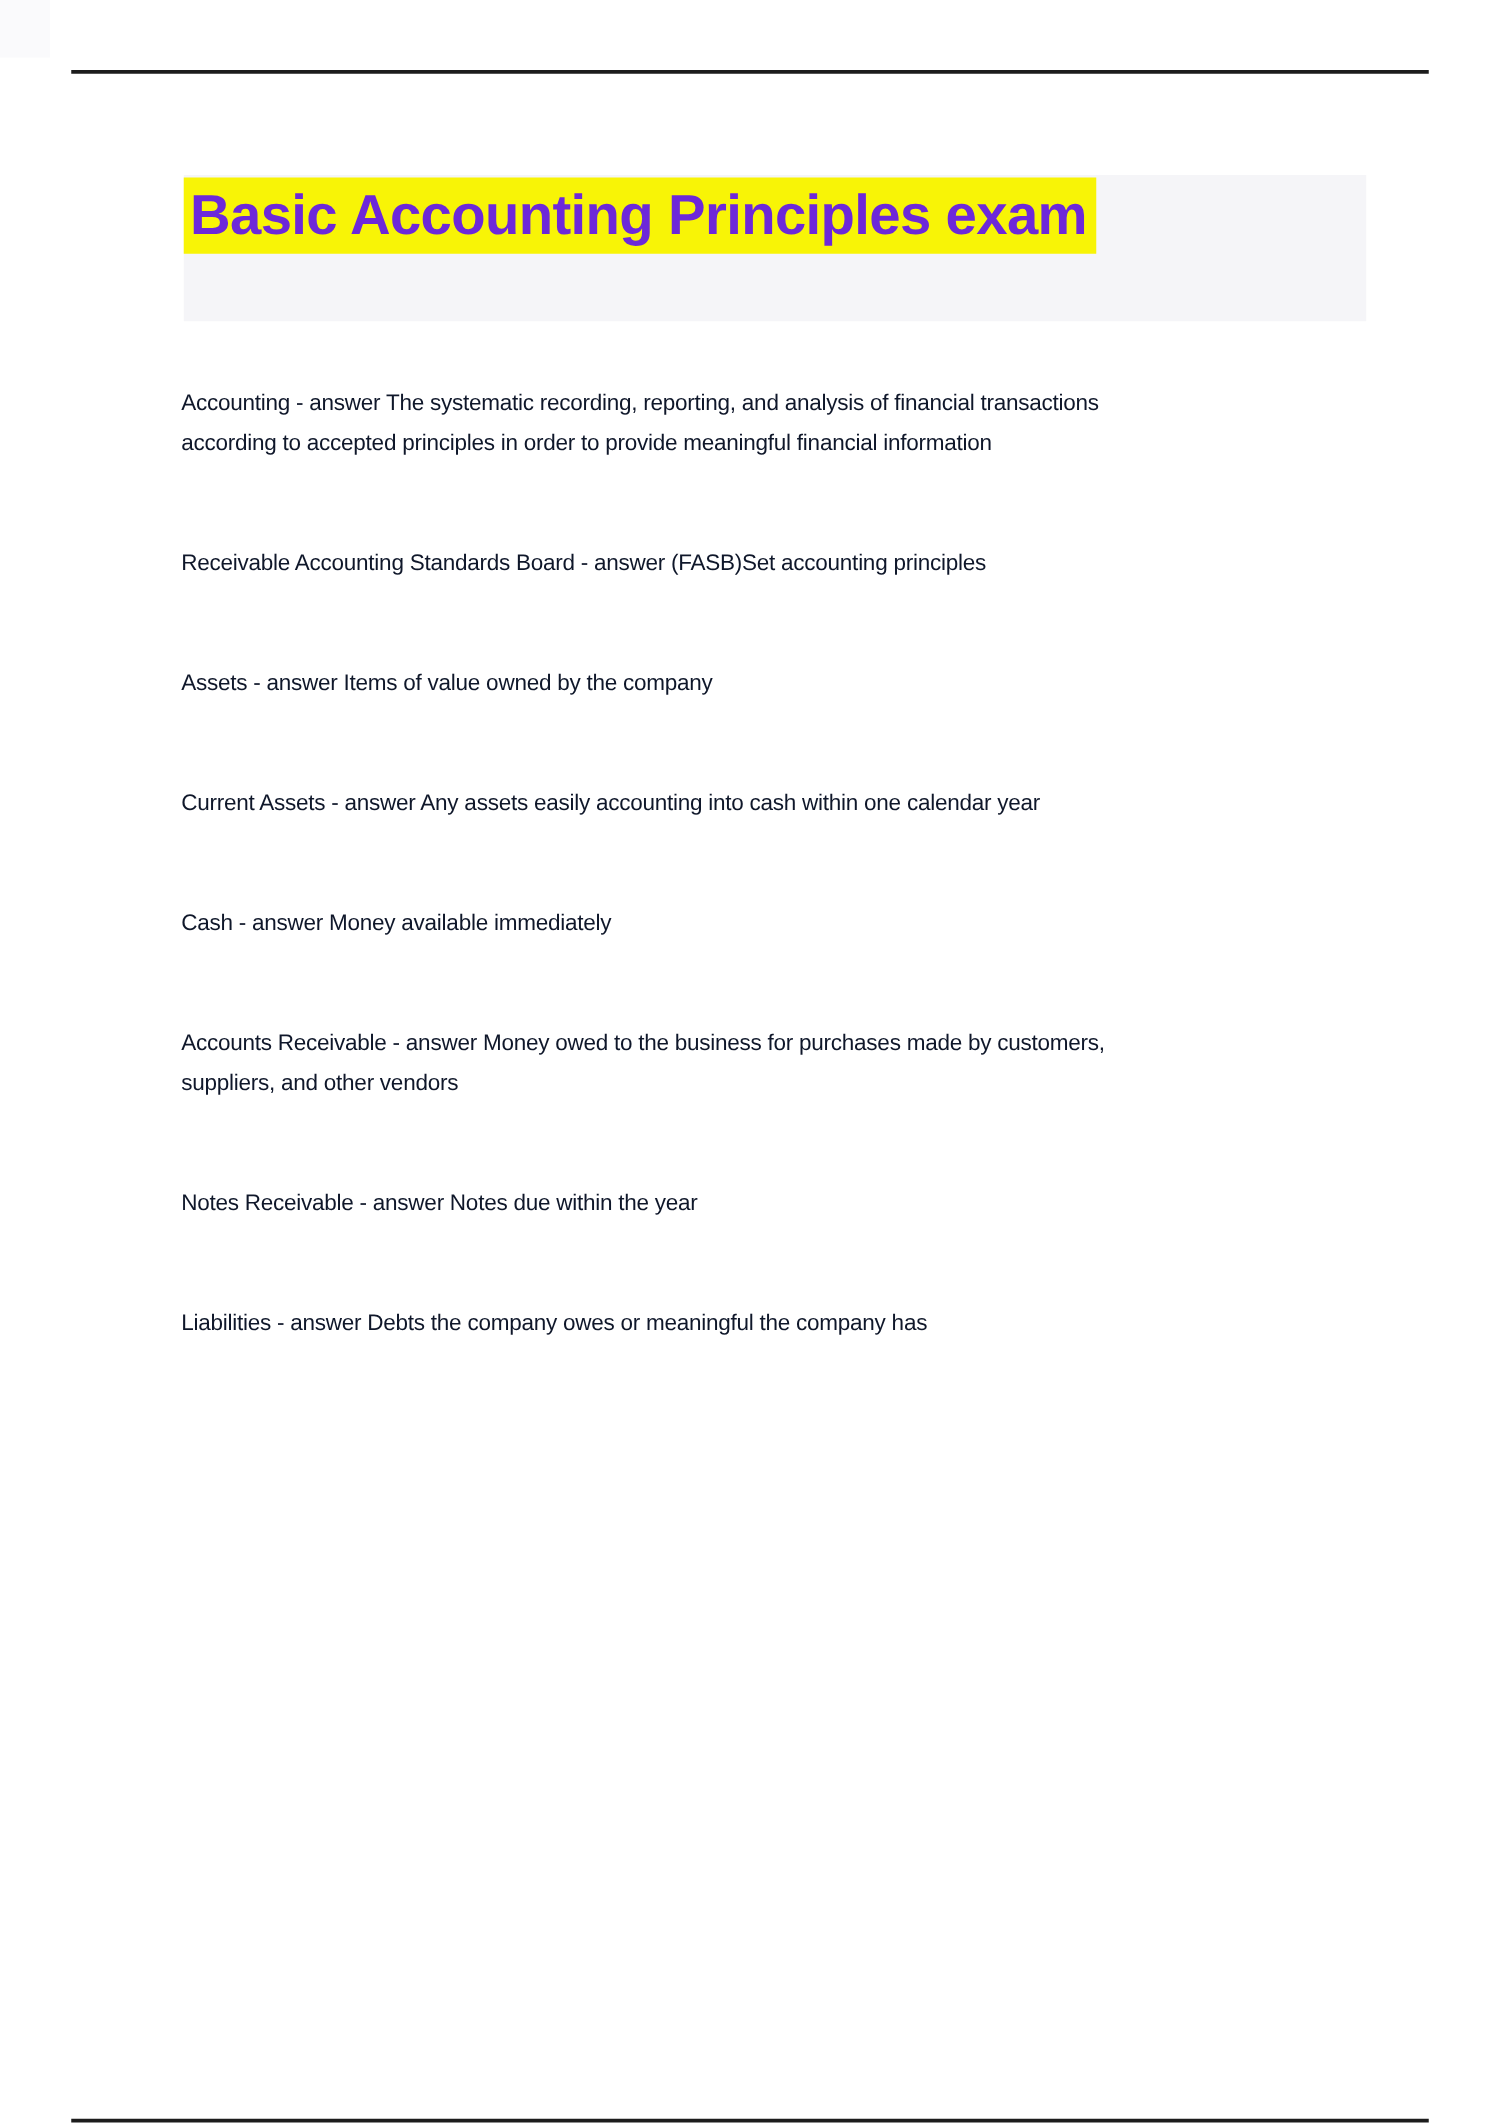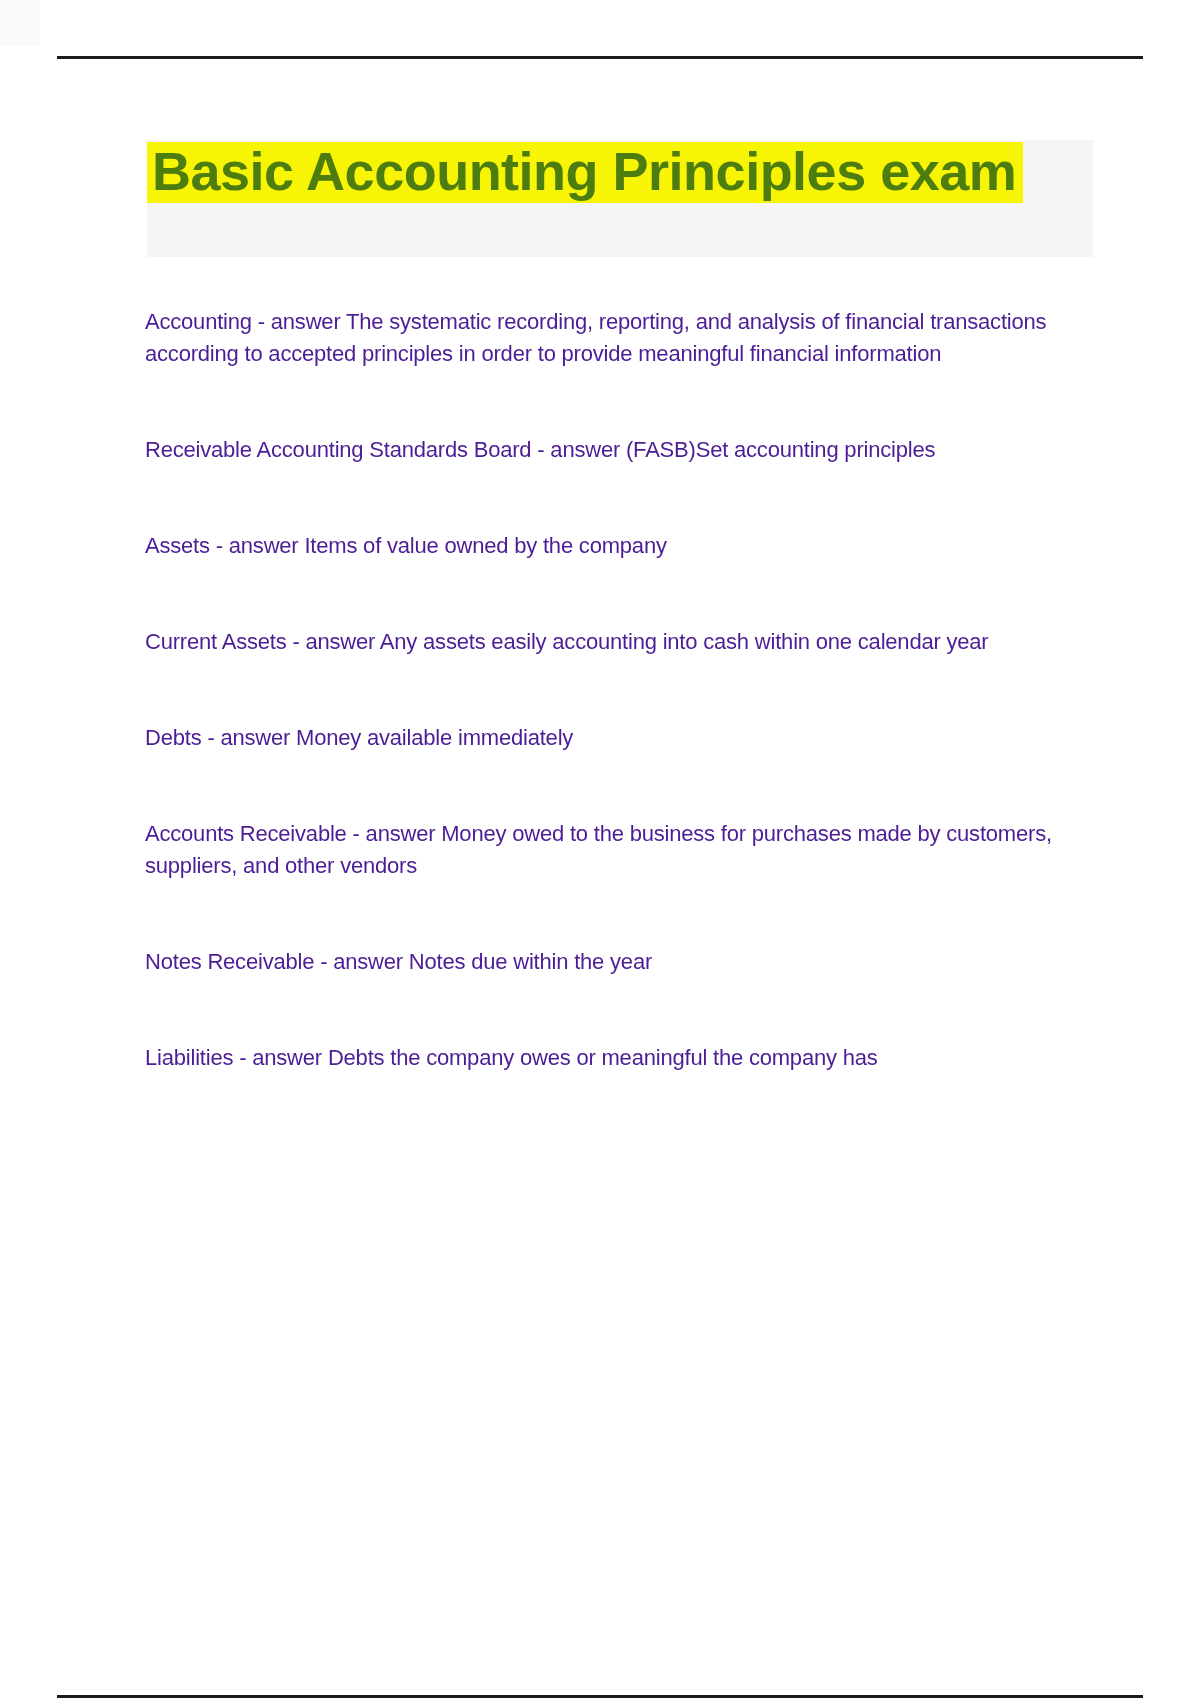--- a/index.html
+++ b/index.html
@@ -35,46 +35,46 @@
     height: 117px;
     background: #f5f5f8;
     z-index: 0;
   }
   h1.doc-title {
     position: absolute;
     left: 147px;
     top: 142px;
     margin: 0;
     z-index: 1;
-    font-size: 54px;
+    font-size: 45px;
     line-height: 59px;
     font-weight: bold;
     letter-spacing: -0.5px;
-    color: #4d7c0f;
+    color: #6d28d9;
   }
   h1.doc-title .hl {
     display: table;
     background: #f8f406;
     padding: 0 7px 2px 5px;
     white-space: nowrap;
   }
 
   .content {
     position: absolute;
     left: 145px;
     top: 306px;
     width: 1010px;
     z-index: 1;
   }
   .content p.qa {
     margin: 0 0 64px 0;
-    font-size: 22px;
+    font-size: 18px;
     line-height: 32px;
     letter-spacing: -0.2px;
-    color: #4c1d95;
+    color: #0f172a;
   }
 </style>
 </head>
 <body>
 
 <div class="page">
 
   <div class="corner-shade"></div>
 
   <div class="rule rule-top"></div>
@@ -83,21 +83,21 @@
 
   <h1 class="doc-title">
     <span class="hl">Basic Accounting Principles exam</span>
   </h1>
 
   <div class="content">
     <p class="qa">Accounting - answer The systematic recording, reporting, and analysis of financial transactions<br>according to accepted principles in order to provide meaningful financial information</p>
     <p class="qa">Receivable Accounting Standards Board - answer (FASB)Set accounting principles</p>
     <p class="qa">Assets - answer Items of value owned by the company</p>
     <p class="qa">Current Assets - answer Any assets easily accounting into cash within one calendar year</p>
-    <p class="qa">Debts - answer Money available immediately</p>
+    <p class="qa">Cash - answer Money available immediately</p>
     <p class="qa">Accounts Receivable - answer Money owed to the business for purchases made by customers,<br>suppliers, and other vendors</p>
     <p class="qa">Notes Receivable - answer Notes due within the year</p>
     <p class="qa">Liabilities - answer Debts the company owes or meaningful the company has</p>
   </div>
 
   <div class="rule rule-bottom"></div>
 
 </div>
 
 </body></html>

